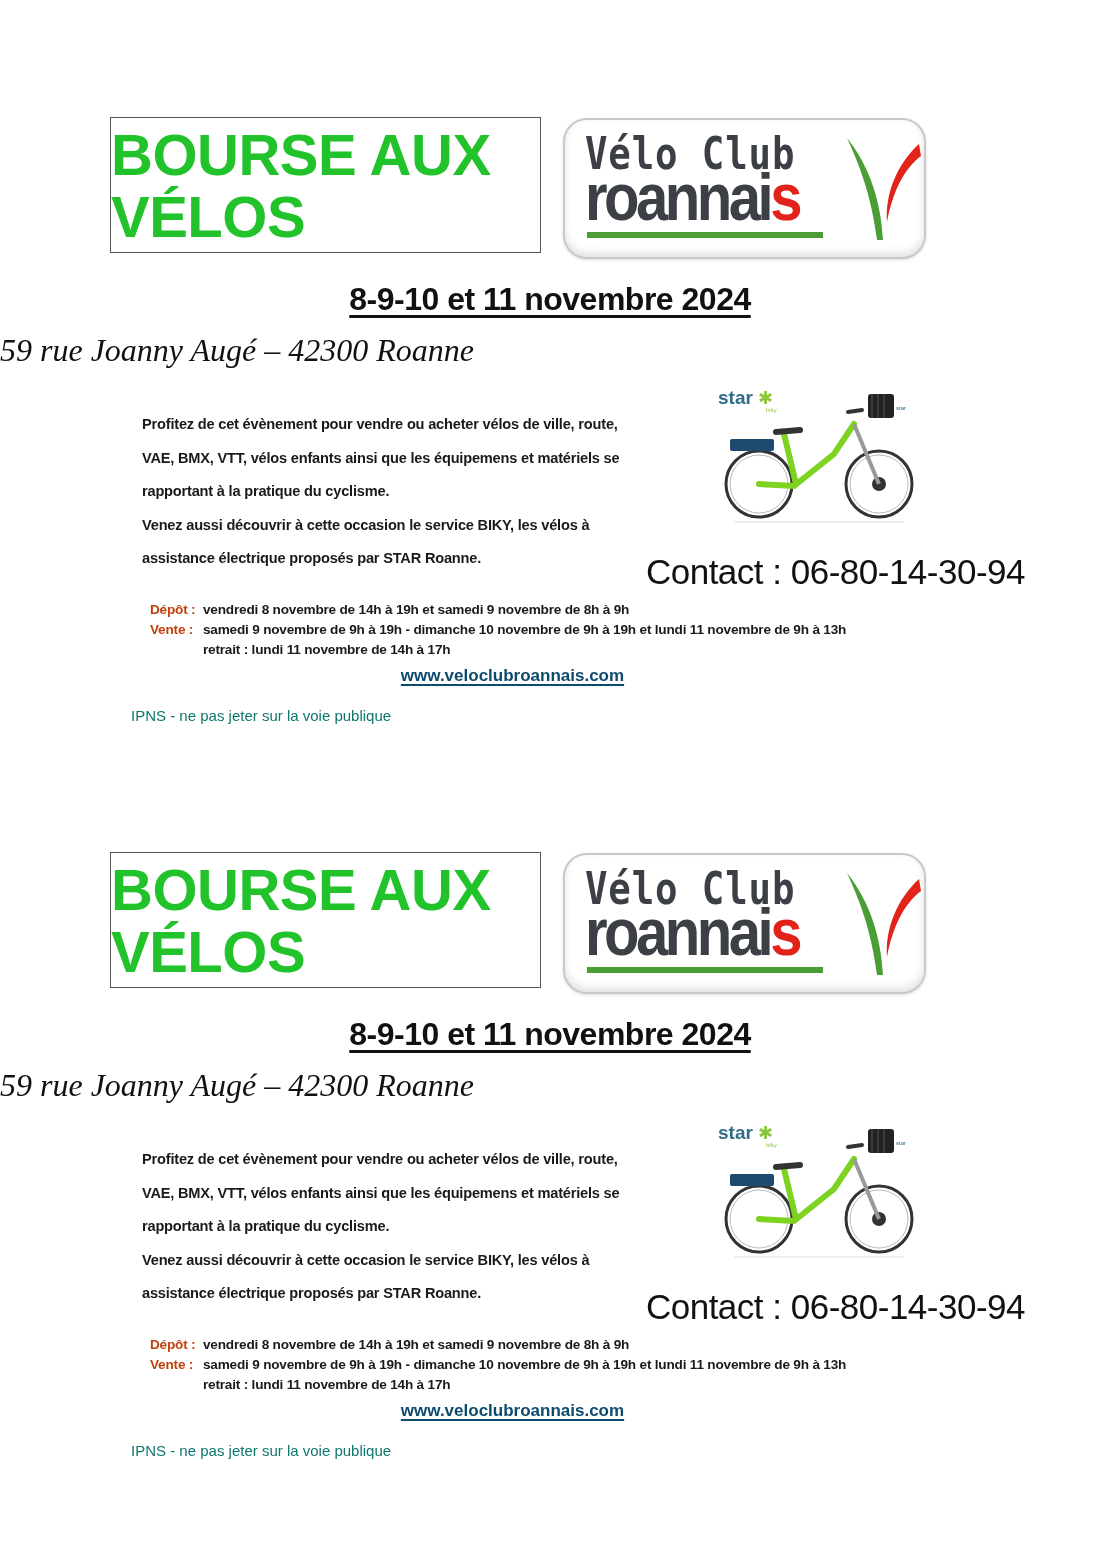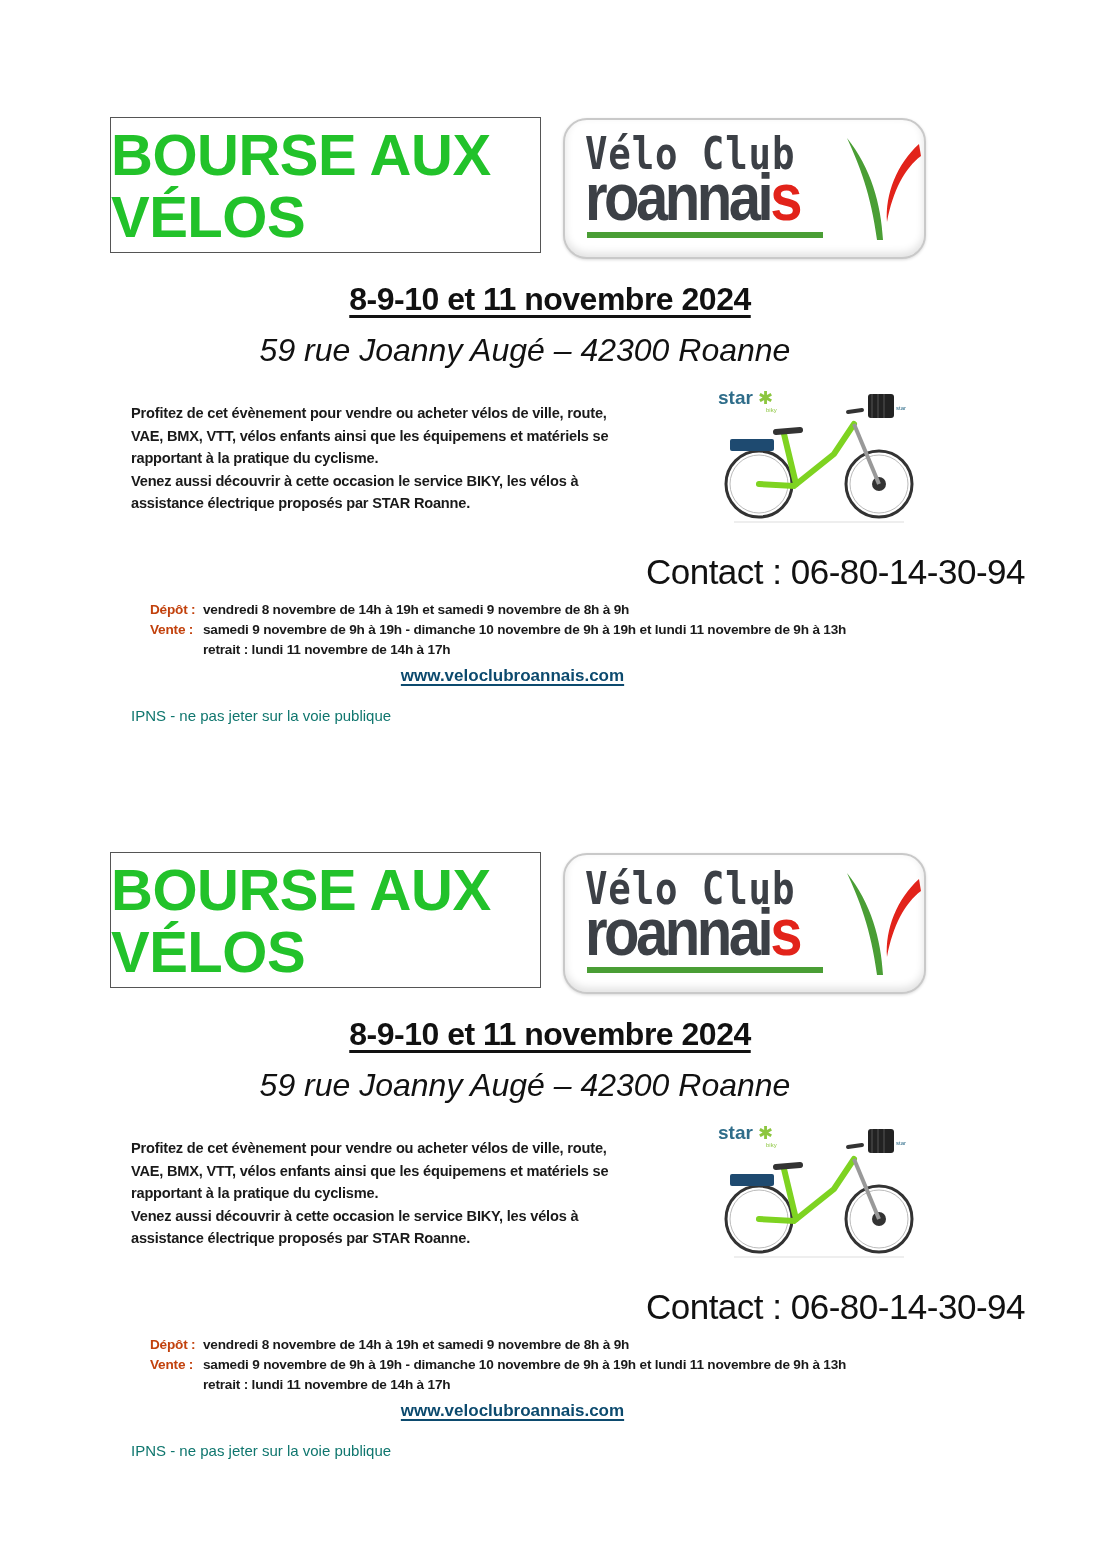--- a/index.html
+++ b/index.html
@@ -15,24 +15,24 @@
   .logo { position: absolute; left: 563px; top: 118px; width: 363px; height: 141px; border-radius: 24px; border: 2px solid #c9c9c9; box-shadow: inset 0 -4px 8px rgba(0,0,0,0.12), 0 1px 3px rgba(0,0,0,0.15); background: #fff; box-sizing: border-box; overflow: hidden; }
   .logo .club { position: absolute; left: 20px; top: 8px; font-family: "DejaVu Sans Mono", monospace; font-weight: bold; font-size: 44px; color: #3c4046; letter-spacing: 1px; transform: scaleX(0.85); transform-origin: left top; }
   .logo .roannais { position: absolute; left: 20px; top: 44px; font-family: "Liberation Sans", sans-serif; font-weight: bold; font-size: 66px; color: #3c4046; letter-spacing: -4px; transform: scaleX(0.88); transform-origin: left top; line-height: 66px; }
   .logo .roannais .red-s { color: #e2231a; }
   .logo .underline-bar { position: absolute; left: 22px; top: 112px; width: 236px; height: 6px; background: #4a9e35; }
   .logo .v-mark { position: absolute; left: 280px; top: 14px; width: 78px; height: 110px; }
 
   .date { position: absolute; left: 0; width: 1100px; top: 274px; text-align: center; font-family: "Liberation Sans", sans-serif; font-weight: bold; font-size: 32px; line-height: 50px; }
   .date span { text-decoration: underline; text-decoration-thickness: 3px; text-underline-offset: 5px; letter-spacing: -0.5px; }
 
-  .address { position: absolute; left: 0; width: 1050px; top: 330px; text-align: center; font-family: Liberation Sans, sans-serif; font-style: italic; font-size: 32px; line-height: 40px; color: #111; }
+  .address { position: absolute; left: 0; width: 1050px; top: 330px; font-family: Liberation Serif, serif; font-style: italic; font-size: 32px; line-height: 40px; color: #111; }
 
   .para { position: absolute; left: 131px; top: 402px; width: 580px; font-family: "Liberation Sans", sans-serif; font-weight: bold; font-size: 14.6px; line-height: 22.6px; color: #1a1a1a; letter-spacing: -0.2px; }
-  .para p { margin: 0; }
+  .para p { margin: 11px; }
 
   .bike { position: absolute; left: 714px; top: 384px; width: 210px; height: 145px; }
 
   .contact { position: absolute; left: 0; width: 1025px; top: 552px; text-align: right; font-family: "Liberation Sans", sans-serif; font-size: 35px; line-height: 40px; color: #111; letter-spacing: -0.5px; }
 
   .schedule { position: absolute; left: 150px; top: 600px; font-family: "Liberation Sans", sans-serif; font-size: 13.6px; line-height: 20px; font-weight: bold; color: #1a1a1a; letter-spacing: -0.2px; }
   .schedule .row { position: relative; height: 20px; white-space: nowrap; }
   .schedule .lbl { position: absolute; left: 0; color: #c2410c; }
   .schedule .val { position: absolute; left: 53px; }
 

